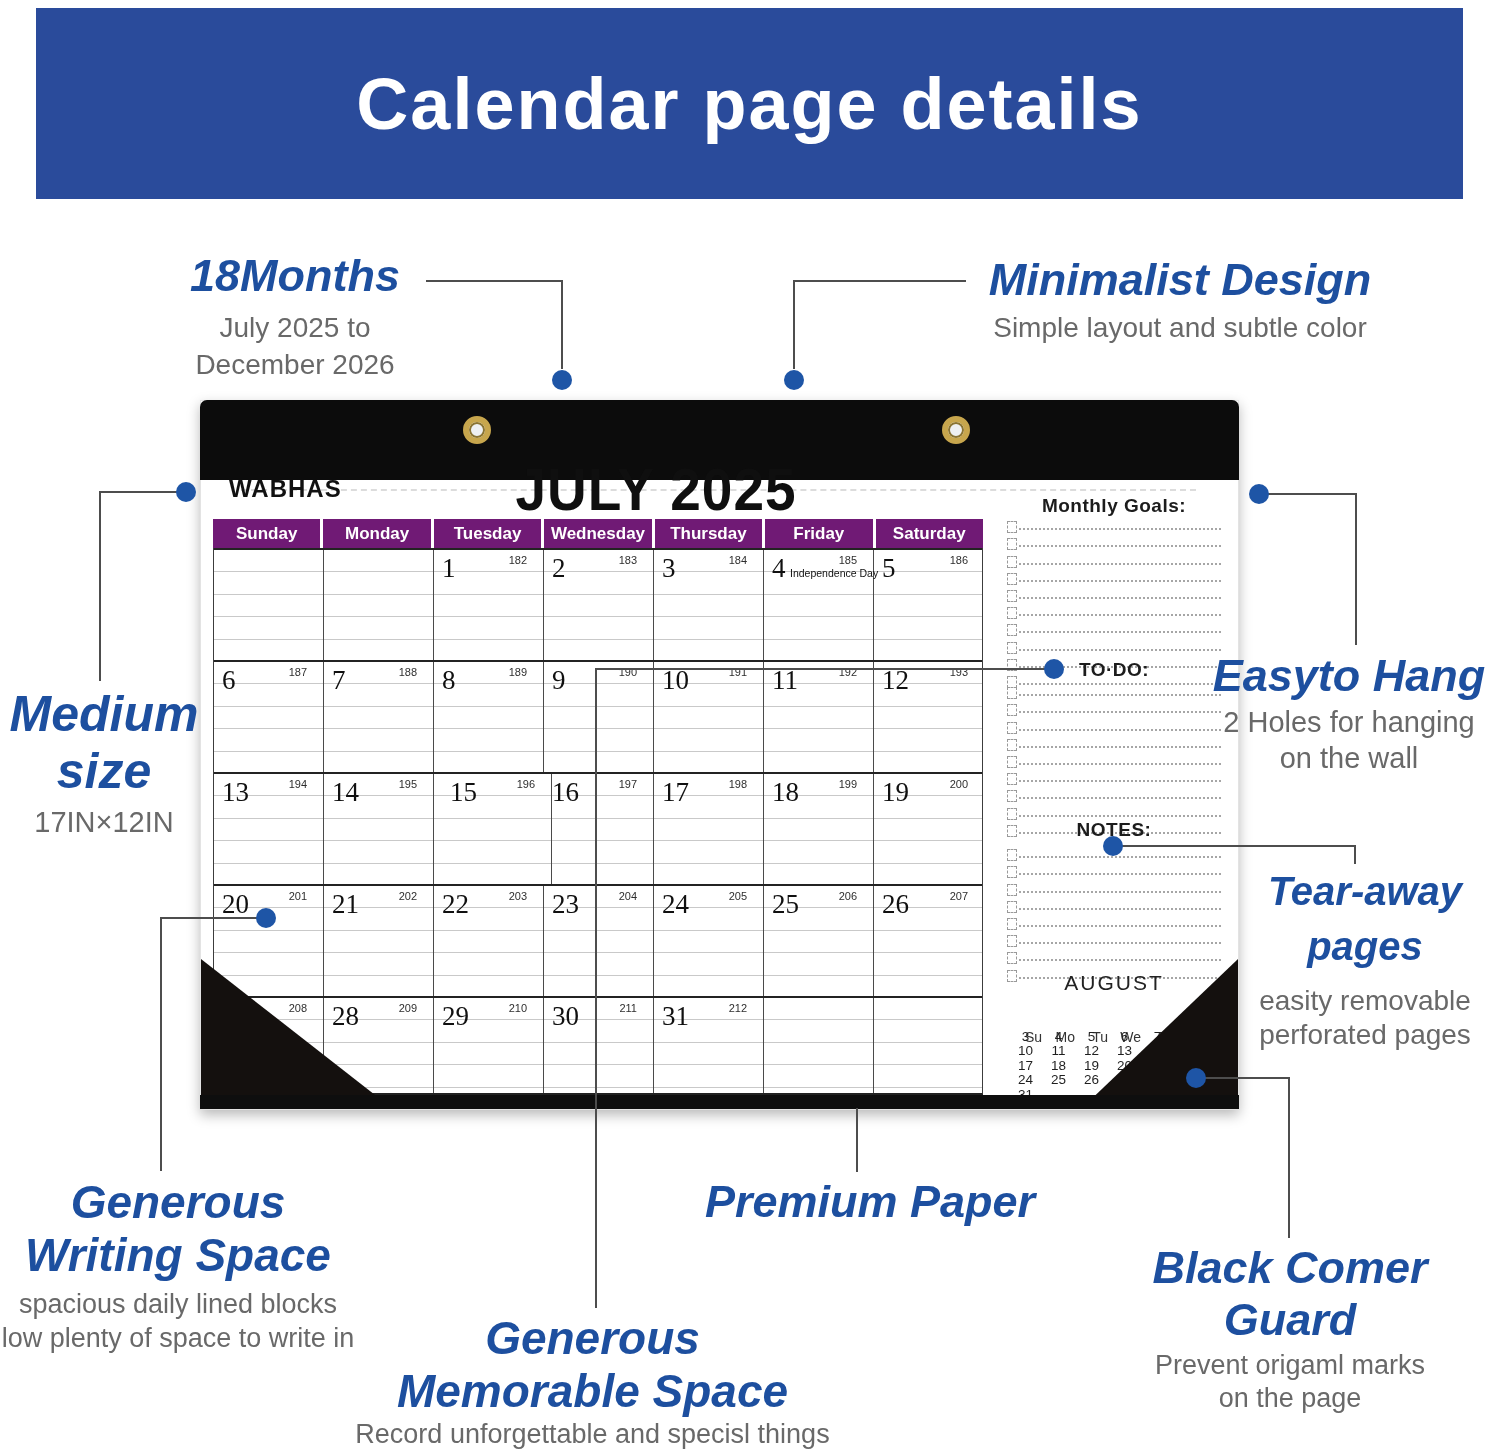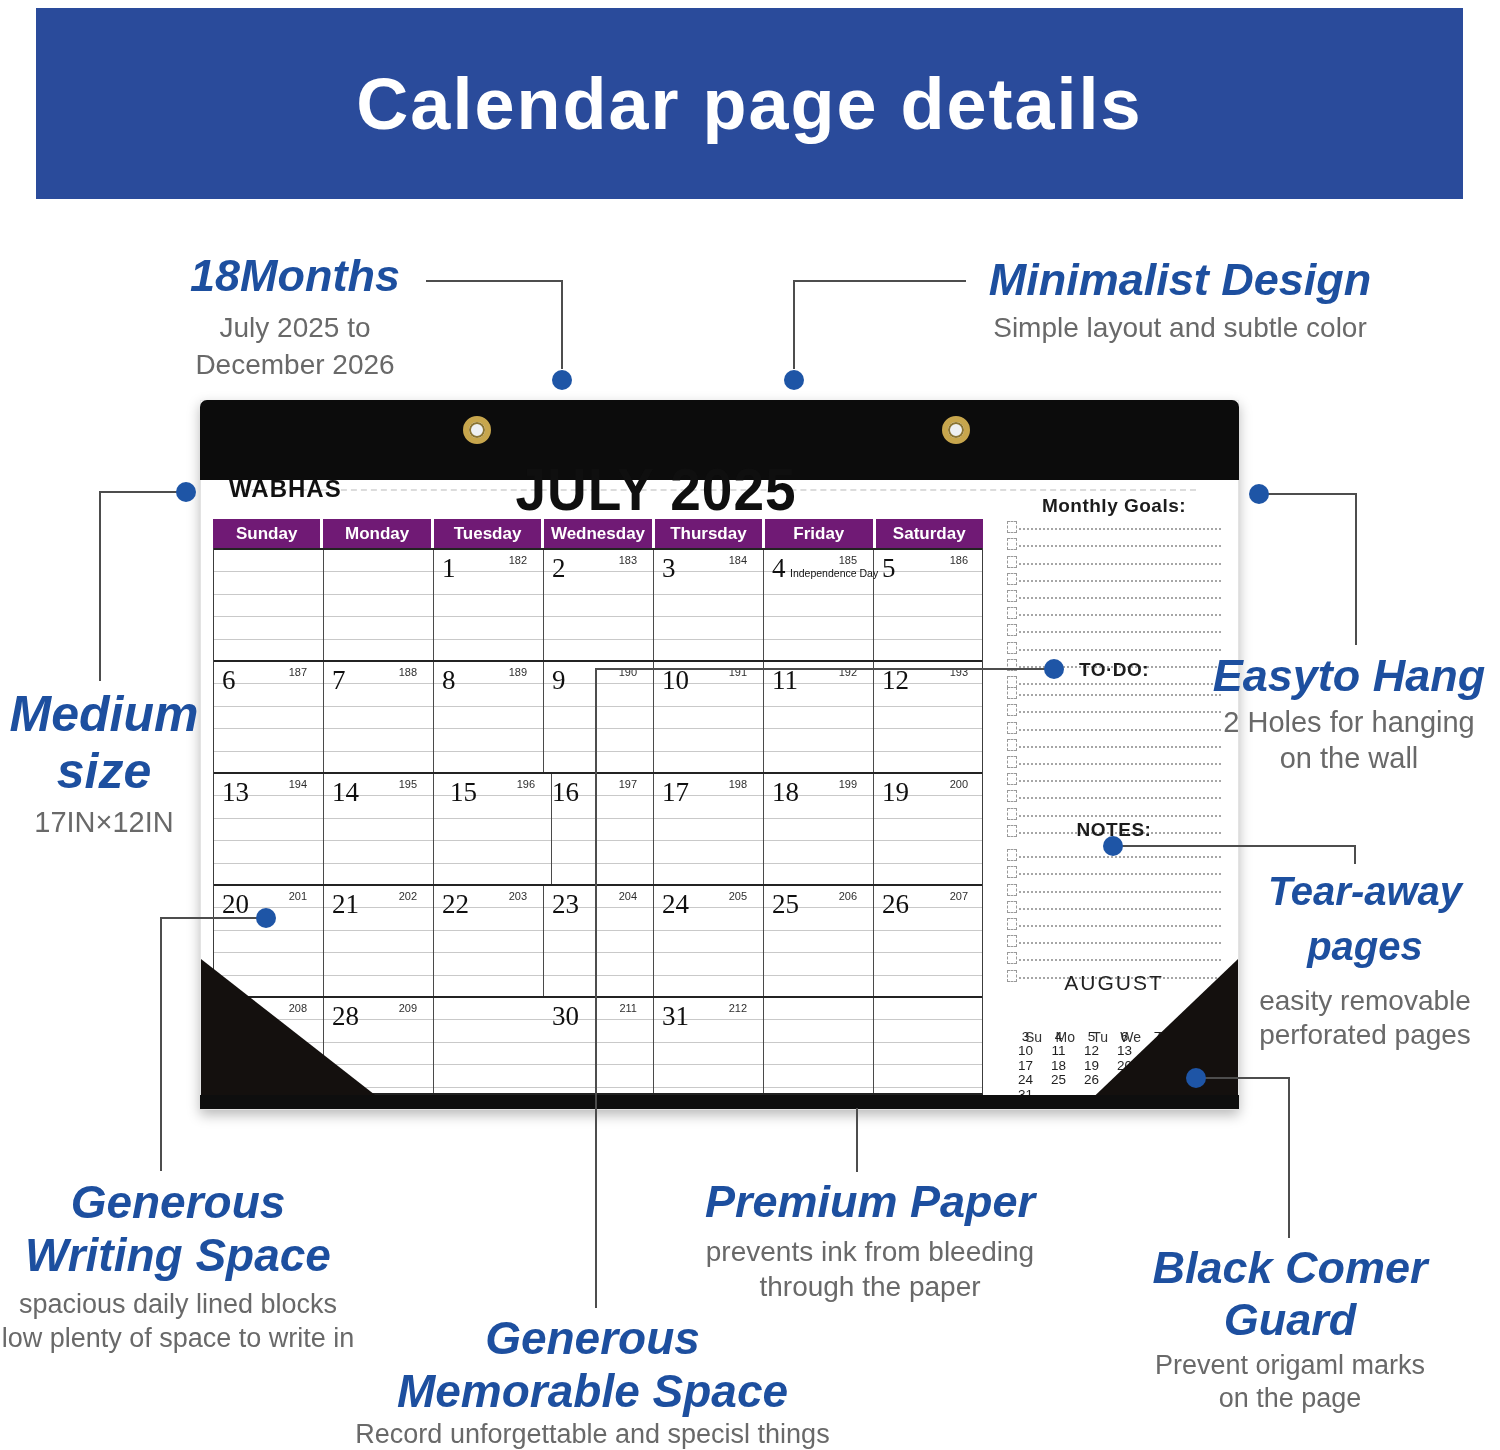--- a/index.html
+++ b/index.html
@@ -140,24 +140,20 @@
 
   <div class="co co-title co-memo-t">
     <div>Generous</div>
     <div>Memorable Space</div>
   </div>
   <div class="co co-desc co-memo-d">
     <div>Record unforgettable and specisl things</div>
   </div>
 
   <div class="co co-title co-prem-t">Premium Paper</div>
-  <div class="co co-desc co-prem-d">
-    <div>prevents ink from bleeding</div>
-    <div>through the paper</div>
-  </div>
 
   <div class="co co-title co-corn-t">
     <div>Black Comer</div>
     <div>Guard</div>
   </div>
   <div class="co co-desc co-corn-d">
     <div>Prevent origaml marks</div>
     <div>on the page</div>
   </div>
 
@@ -296,20 +292,24 @@
           </div>
         </div>
         <div class="cal-row" style="height: 97px;">
           <div class="cal-cell" style="left: 0px; width: 110px;">
             <span class="cell-date">27</span>
             <span class="cell-doy">208</span>
           </div>
           <div class="cal-cell" style="left: 110px; width: 110px;">
             <span class="cell-date">28</span>
             <span class="cell-doy">209</span>
+          </div>
+          <div class="cal-cell" style="left: 220px; width: 110px;">
+            <span class="cell-date">29</span>
+            <span class="cell-doy">210</span>
           </div>
           <div class="cal-cell" style="left: 330px; width: 110px;">
             <span class="cell-date">30</span>
             <span class="cell-doy">211</span>
           </div>
           <div class="cal-cell" style="left: 440px; width: 110px;">
             <span class="cell-date">31</span>
             <span class="cell-doy">212</span>
           </div>
           <div class="cal-cell" style="left: 550px; width: 110px;"></div>

